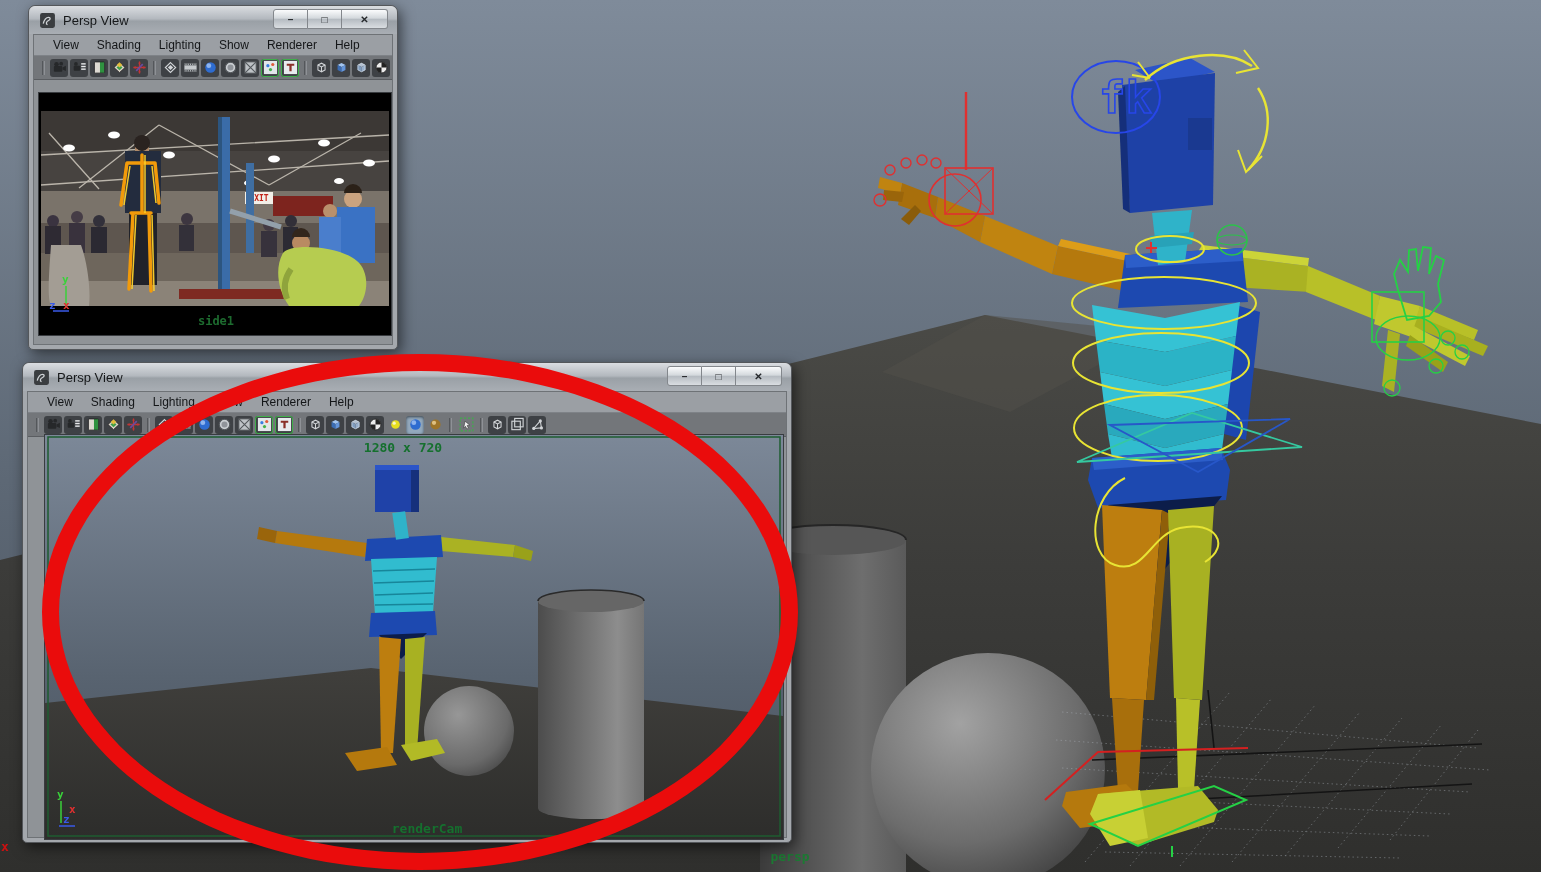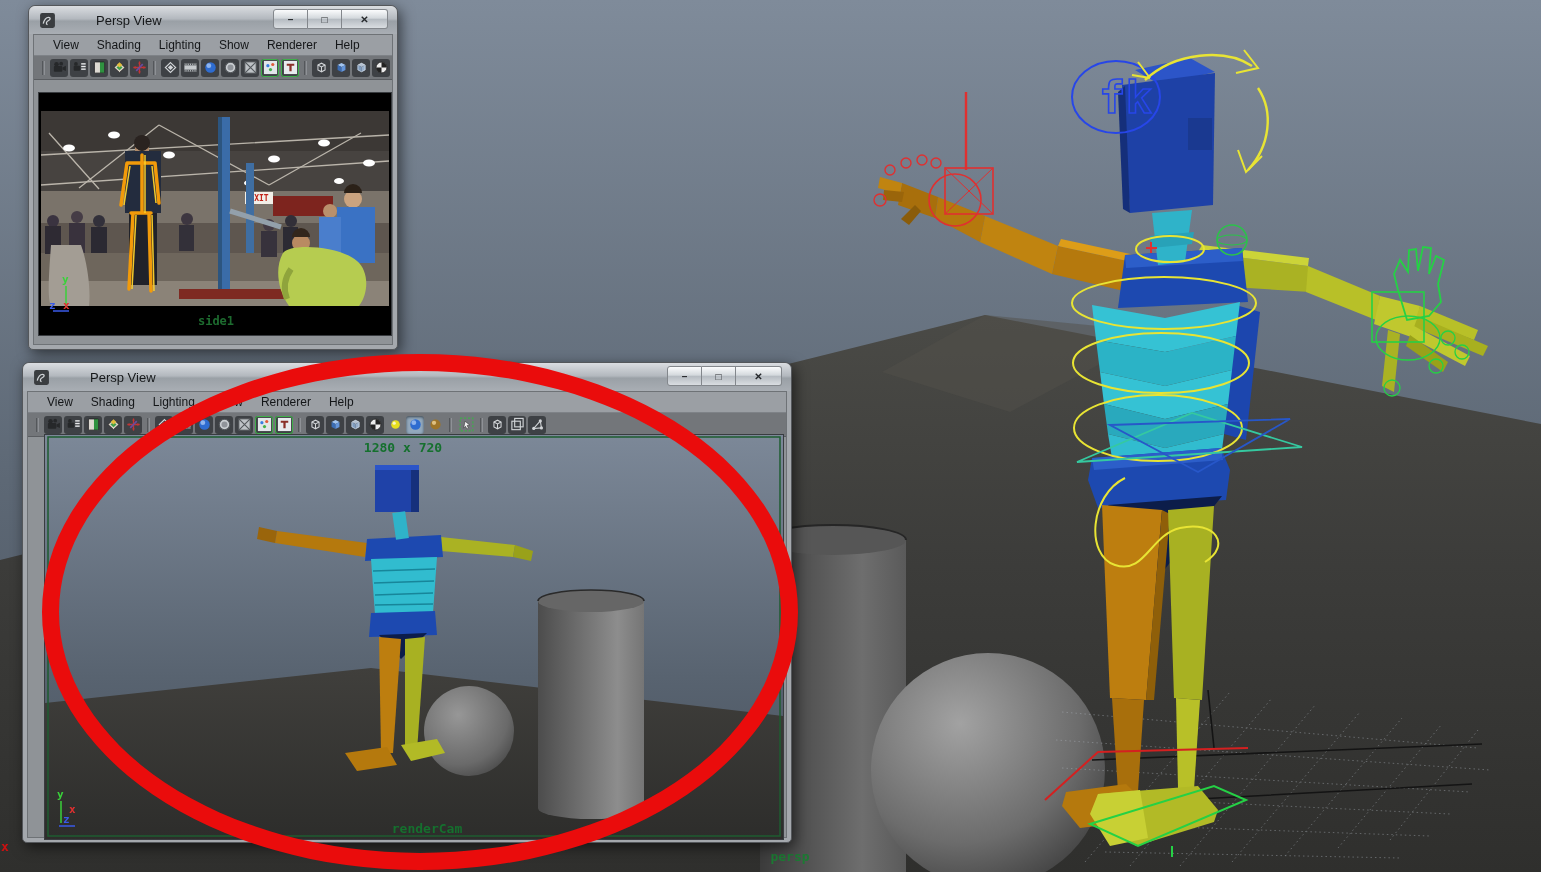--- a/index.html
+++ b/index.html
@@ -4,21 +4,21 @@
 <style>
   html,body{margin:0;padding:0;}
   body{width:1541px;height:872px;position:relative;overflow:hidden;background:#57616e;
        font-family:"Liberation Sans",sans-serif;-webkit-font-smoothing:antialiased;}
   #scene-root{position:absolute;inset:0;z-index:1;}
   
   .mwin{position:absolute;background:#a4a8ad;border:1px solid #54575b;border-radius:7px 7px 5px 5px;
         box-shadow:3px 4px 14px rgba(0,0,0,.55), inset 0 1px 0 rgba(255,255,255,.55);}
   .titlebar{position:absolute;left:0;right:0;top:0;height:28px;display:flex;align-items:center;
         padding:0 10px;border-radius:7px 7px 0 0;
-        background:linear-gradient(#dadde1,#b3b8be 46%,#9aa0a6 54%,#a9aeb4);color:#16181a;font-size:13px;gap:33px;}
+        background:linear-gradient(#dadde1,#b3b8be 46%,#9aa0a6 54%,#a9aeb4);color:#16181a;font-size:13px;}
   .titlebar .wicon{width:17px;height:17px;margin-right:7px;flex:0 0 auto;}
   .winbtns{position:absolute;top:3px;right:9px;display:flex;}
   .winbtn{width:33px;height:18px;display:flex;align-items:center;justify-content:center;
         font-size:10px;font-weight:bold;color:#26292c;border:1px solid #83878c;border-left-width:0;
         background:linear-gradient(#fbfcfd,#d4d9dd 45%,#b6bcc2 52%,#d9dde1);}
   .winbtn:first-child{border-radius:3px 0 0 3px;border-left-width:1px;}
   .winbtn:last-child{border-radius:0 3px 3px 0;width:45px;}
   .winbody{position:absolute;left:4px;right:4px;top:28px;bottom:4px;background:#8f9397;
         border:1px solid #6e7276;}
   .menubar{height:20px;background:#9b9fa4;border-bottom:1px solid #7e8287;display:flex;

